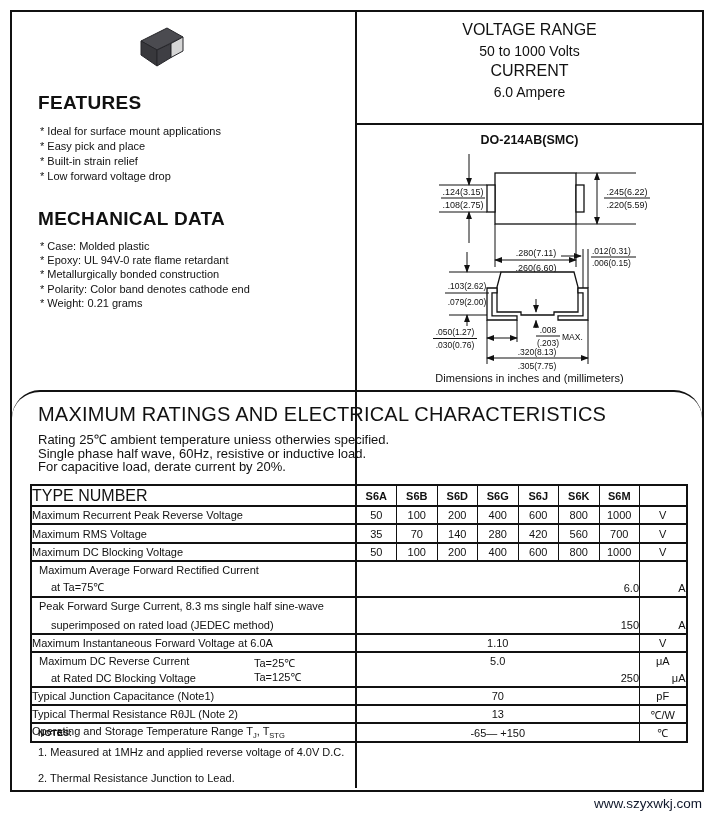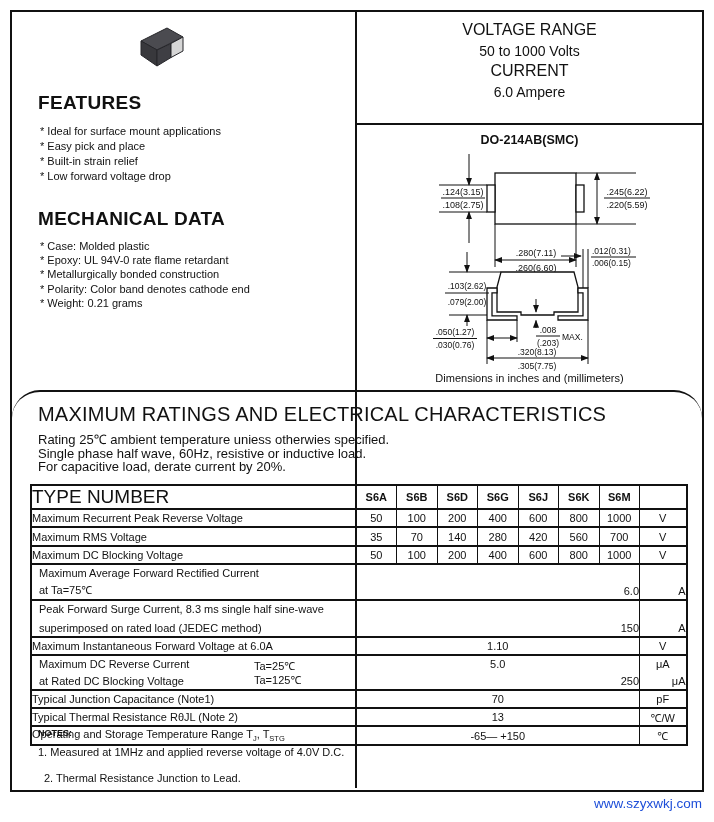--- a/index.html
+++ b/index.html
@@ -21,32 +21,32 @@
   .cond{font-size:13px;line-height:13.5px;}
   table.rt{border-collapse:collapse;table-layout:fixed;width:656px;font-size:11px;}
   table.rt{border:2px solid #111;}
   table.rt tr{border-top:2px solid #111;}
   table.rt tr.first{border-top:none;}
   table.rt td{padding:0;position:relative;vertical-align:middle;overflow:visible;white-space:nowrap;}
   td.lab{padding-left:7px;text-align:left;}
   td.v{border-left:1.4px solid #111;text-align:center;}
   td.m{border-left:1.4px solid #111;text-align:center;}
   td.u{border-left:1.4px solid #111;text-align:center;}
-  .tn{font-size:19px;}
+  .tn{font-size:16px;}
   .thd{font-weight:bold;}
   tr.h19 td{height:19px;} tr.h16 td{height:16px;} tr.h17 td{height:17px;}
   tr.h34 td{height:34px;padding-left:41px;} tr.h35 td{height:35px;} tr.h33 td{height:33px;}
-  .l1{position:absolute;left:7px;top:2px;} .l2{position:absolute;left:7px;bottom:2px;}
+  .l1{position:absolute;left:7px;top:2px;} .l2{position:absolute;left:19px;bottom:2px;}
   .c1{position:absolute;left:222px;top:2px;} .c2{position:absolute;left:222px;bottom:2px;}
   .vb{position:absolute;left:0;bottom:2px;width:100%;text-align:right;margin-top:22px;}
   .vt{position:absolute;left:0;top:2px;width:100%;text-align:center;}
   sub.s{font-size:7.5px;}
   .notes-t{font-size:9px;font-weight:bold;}
   .note{font-size:11px;}
-  .footer{position:absolute;right:12px;top:796px;font-size:13.5px;color:#1d4ed8;}
+  .footer{position:absolute;right:12px;top:796px;font-size:13.5px;color:#0f172a;}
   svg text{font-family:"Liberation Sans",sans-serif;fill:#111;}
   .dline{stroke:#111;stroke-width:1;fill:none;}
   .shape{stroke:#111;stroke-width:1.3;fill:#fff;}
 </style>
 </head>
 <body>
 
 <div class="page">
   <div class="frame">
 
@@ -286,18 +286,18 @@
             <span>Operating and Storage Temperature Range T</span><sub class="s">J</sub><span>, T</span><sub class="s">STG</sub>
           </td>
           <td class="m" colspan="7">-65— +150</td>
           <td class="u">℃</td>
         </tr>
         </tbody>
       </table>
 
       <div class="abs notes-t" style="left:26px;top:336px;">NOTES:</div>
       <div class="abs note" style="left:26px;top:354px;">1. Measured at 1MHz and applied reverse voltage of 4.0V D.C.</div>
-      <div class="abs note" style="left:32px;top:380px;">2. Thermal Resistance Junction to Lead.</div>
+      <div class="abs note" style="left:26px;top:380px;">2. Thermal Resistance Junction to Lead.</div>
     </div>
   </div>
 
   <div class="footer">www.szyxwkj.com</div>
 </div>
 
 </body></html>

